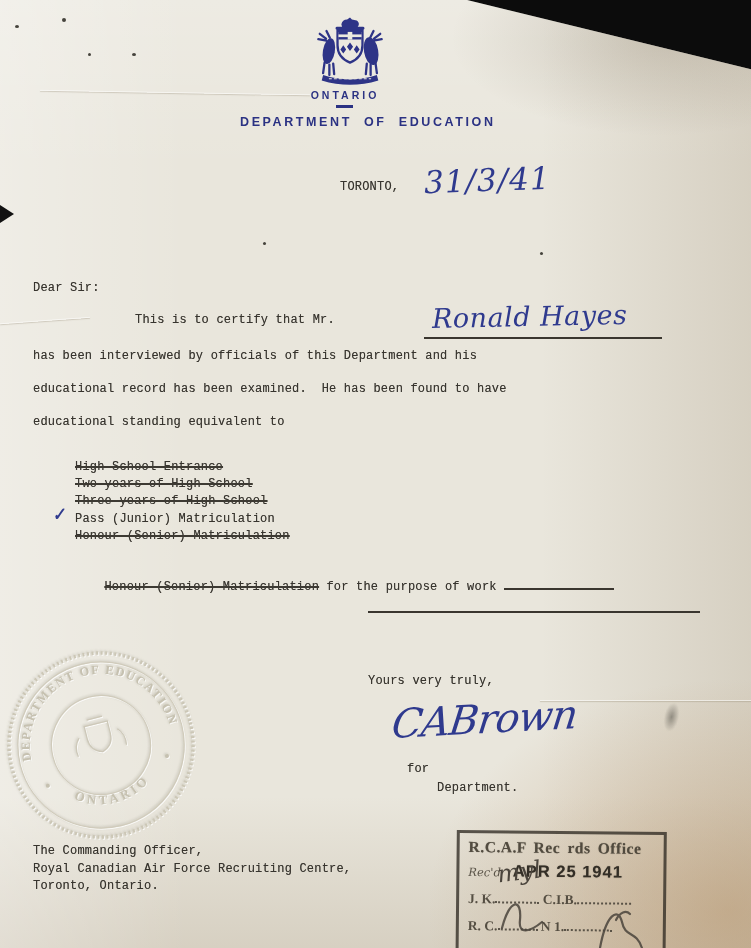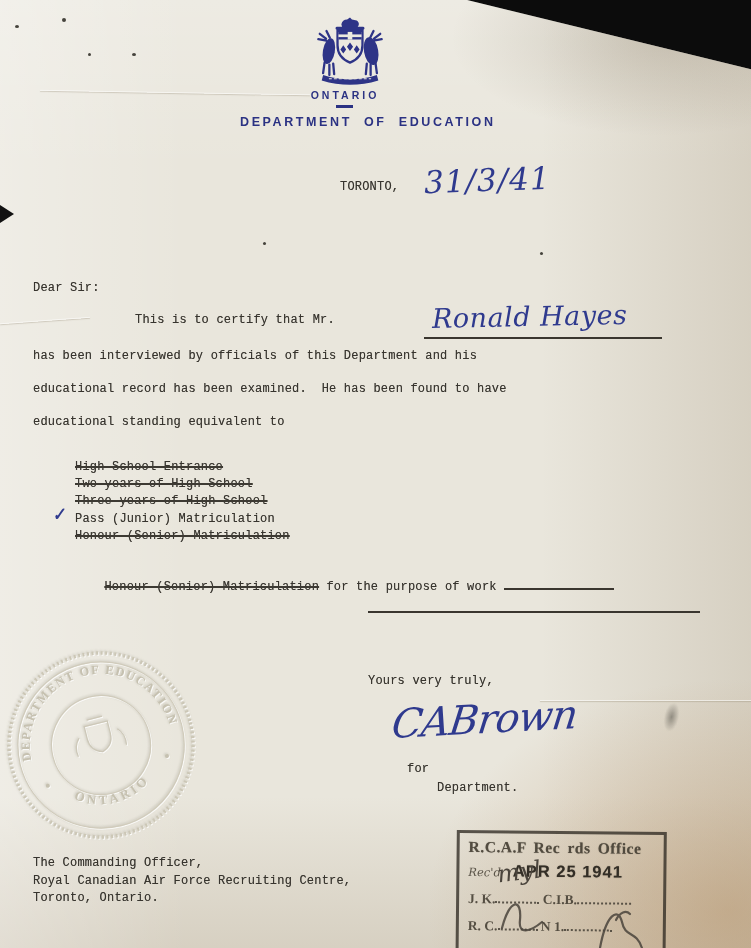--- a/index.html
+++ b/index.html
@@ -131,21 +131,21 @@
           <textPath href="#sealBot" startOffset="50%" text-anchor="middle">ONTARIO</textPath>
         </text>
         <path d="M88,78 h24 v13 q0,12 -12,16 q-12,-4 -12,-16 z" fill="none" stroke="#cdc8b8" stroke-width="1.3"></path>
         <path d="M80,88 q-7,7 -5,18 M120,88 q7,7 5,18 M92,72 h16" fill="none" stroke="#cdc8b8" stroke-width="1.3"></path>
         <circle cx="38" cy="127" r="2" fill="#c6c1b0"></circle>
         <circle cx="162" cy="127" r="2" fill="#c6c1b0"></circle>
       </g>
     </svg>
 
     <div style="position:absolute;left:33px;top:843px;">
-      <div class="tw" style="position:static;line-height:17.5px;margin-top:12px;">The Commanding Officer,</div>
+      <div class="tw" style="position:static;line-height:17.5px;">The Commanding Officer,</div>
       <div class="tw" style="position:static;line-height:17.5px;">Royal Canadian Air Force Recruiting Centre,</div>
       <div class="tw" style="position:static;line-height:17.5px;">Toronto, Ontario.</div>
     </div>
 
     <div id="stamp">
       <div class="stamp-l1">R.C.A.F Rec rds Office</div>
       <div class="stamp-l2">
         <span class="recd">Rec'd</span><span class="stampdate">APR 25 1941</span>
       </div>
       <div class="stamp-form">

